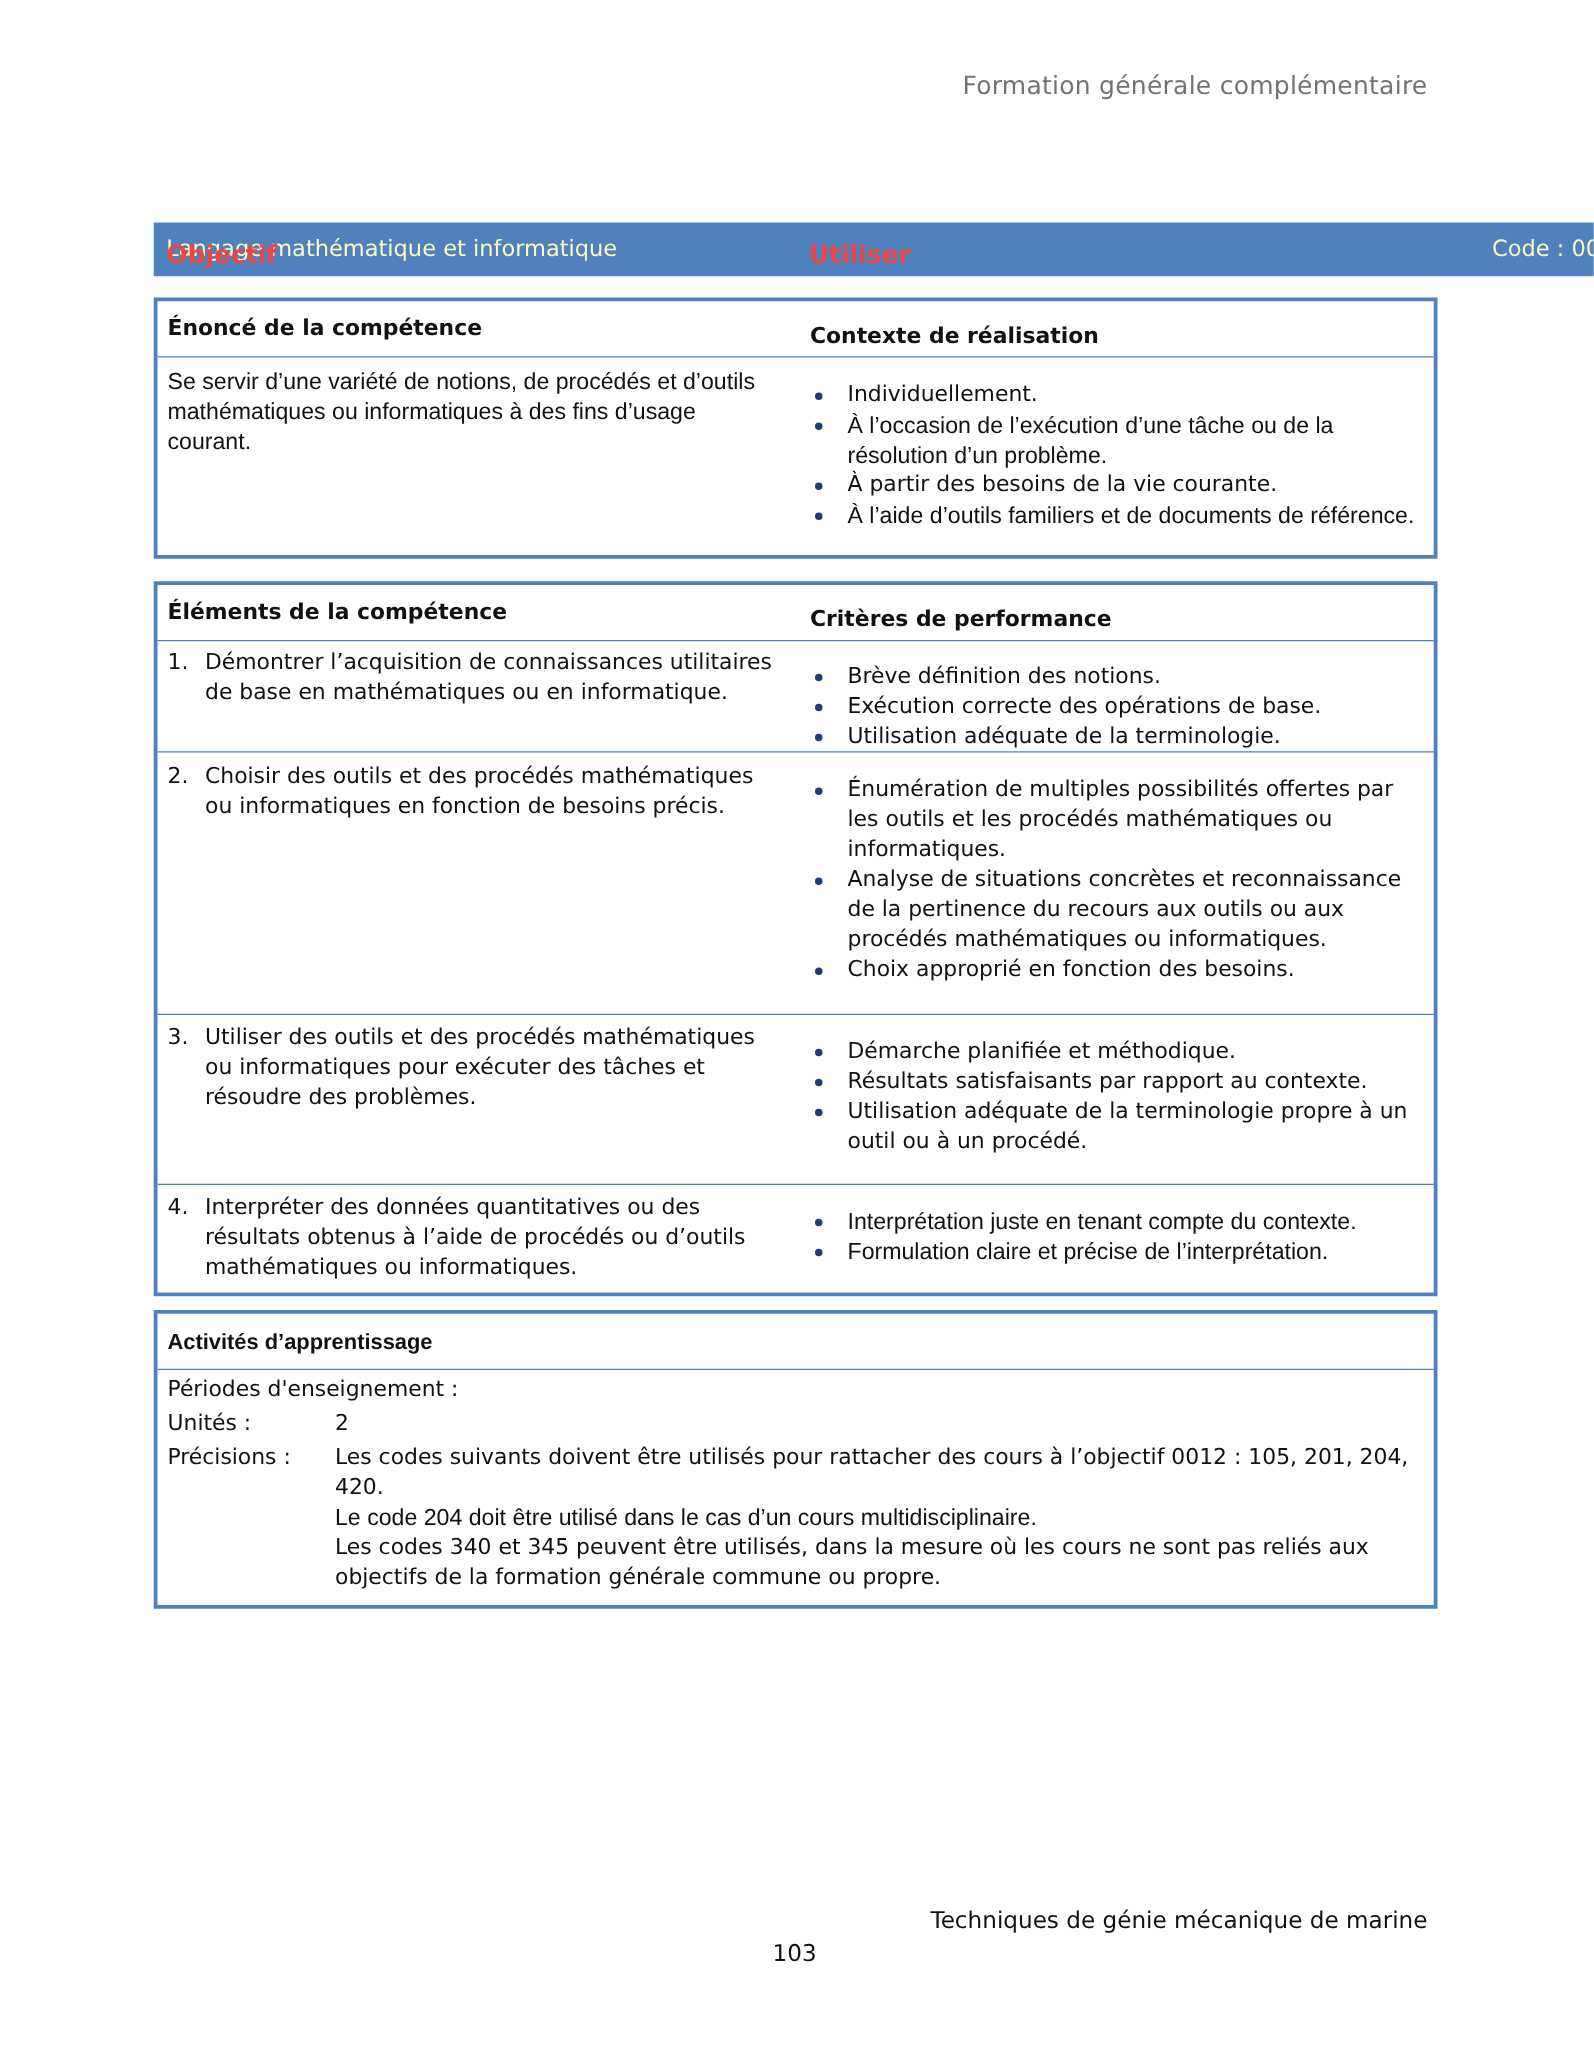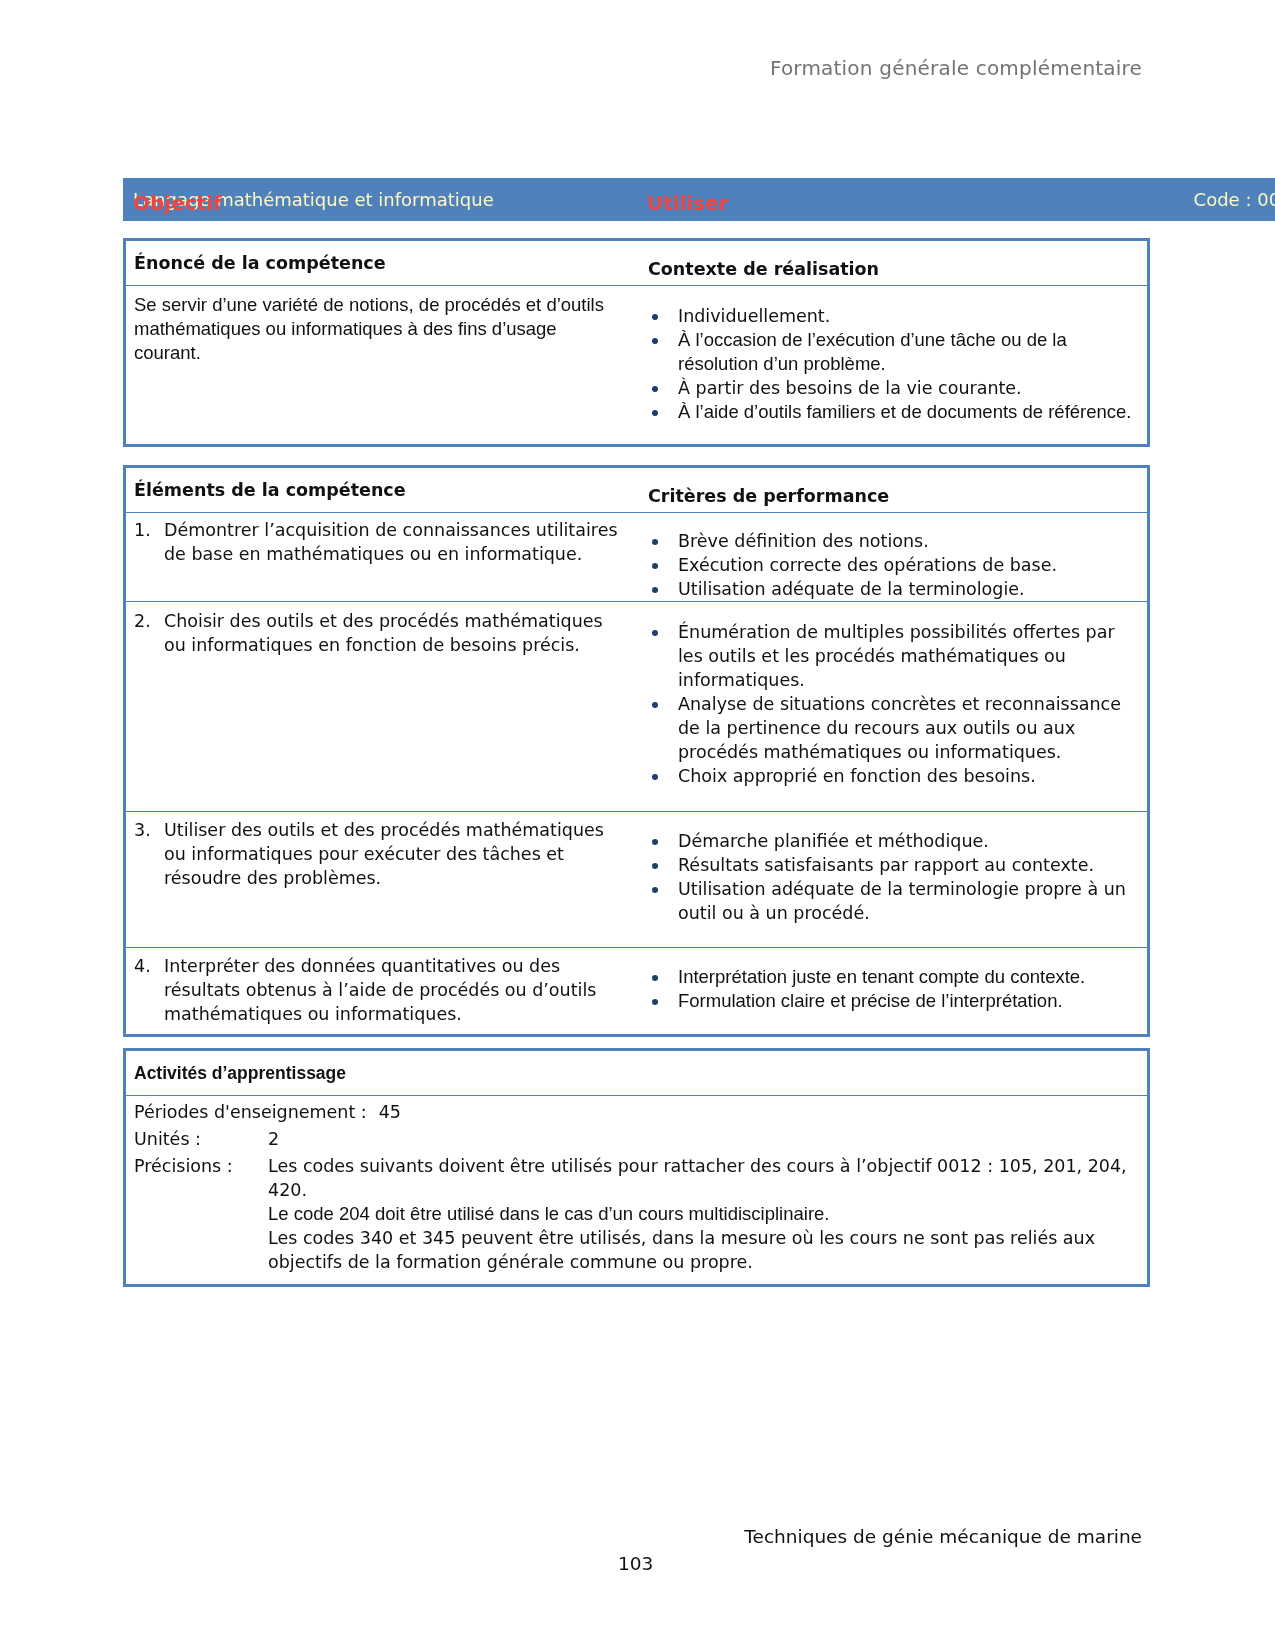--- a/index.html
+++ b/index.html
@@ -159,21 +159,20 @@
 </div>
 
 <div class="box" style="top:1048px; height:239px;">
   <div class="row head">
     <div class="col-l act-head" style="width:100%;">Activités d’apprentissage</div>
   </div>
   <div class="row">
     <div class="act-body" style="width:100%;">
       <div class="act-line">
         <span class="lbl-wide">Périodes d'enseignement :</span>
-        <span class="val">45</span>
       </div>
       <div class="act-line">
         <span class="lbl">Unités :</span>
         <span class="val">2</span>
       </div>
       <div class="act-line">
         <span class="lbl">Précisions :</span>
         <div class="val">
           <div>Les codes suivants doivent être utilisés pour rattacher des cours à l’objectif 0012 : 105, 201, 204, 420.</div>
           <div class="plain">Le code 204 doit être utilisé dans le cas d’un cours multidisciplinaire.</div>

